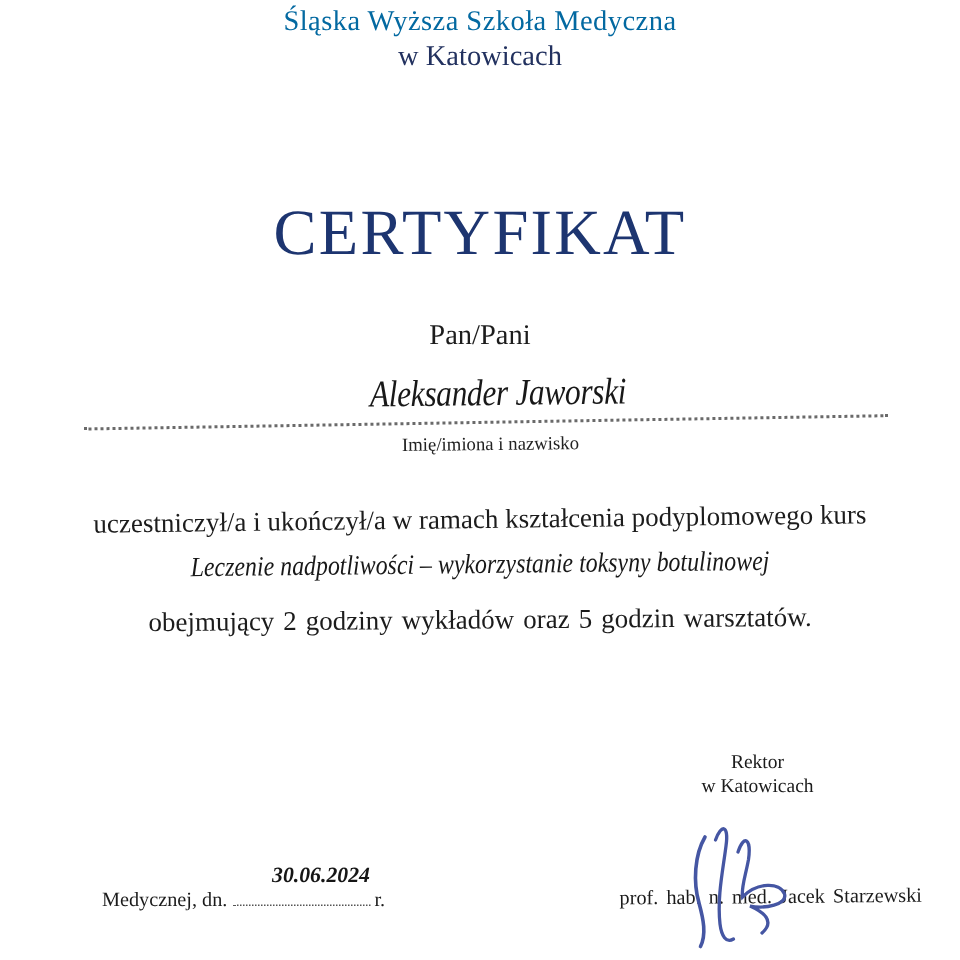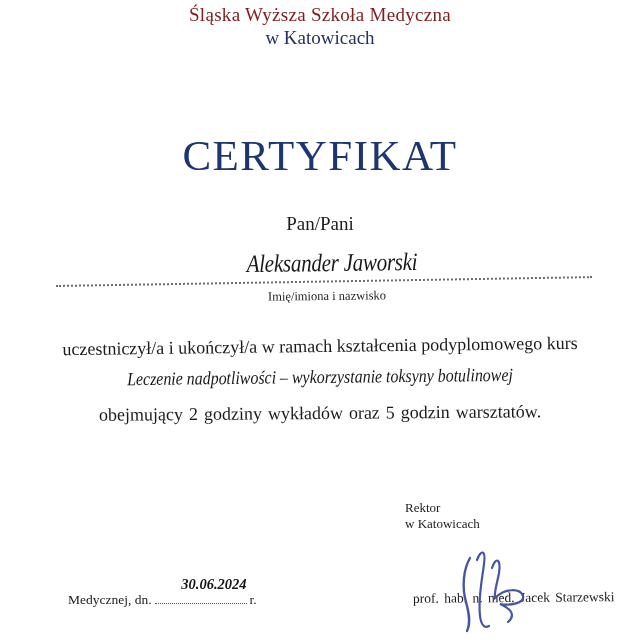--- a/index.html
+++ b/index.html
@@ -21,21 +21,21 @@
   .center-line {
     position: absolute;
     left: 0;
     width: 640px;
     text-align: center;
     white-space: nowrap;
   }
   .inst-line1 {
     top: 4px;
     font-size: 19px;
-    color: #7f1d1d;
+    color: #0369a1;
     letter-spacing: 0.3px;
   }
   .inst-line2 {
     top: 27px;
     font-size: 19px;
     color: #22315f;
   }
   .cert-title {
     top: 131px;
     font-size: 43px;
@@ -88,20 +88,21 @@
     font-size: 18px;
     color: #1c1c1c;
     transform: rotate(-0.45deg);
     word-spacing: 1.5px;
   }
   .signatory-block {
     position: absolute;
     left: 405px;
     top: 500px;
     width: 200px;
+    text-align: center;
     font-size: 13px;
     line-height: 16px;
     color: #1b1b1b;
   }
   .signature-wrap {
     position: absolute;
     left: 446px;
     top: 544px;
     width: 94px;
     height: 90px;

